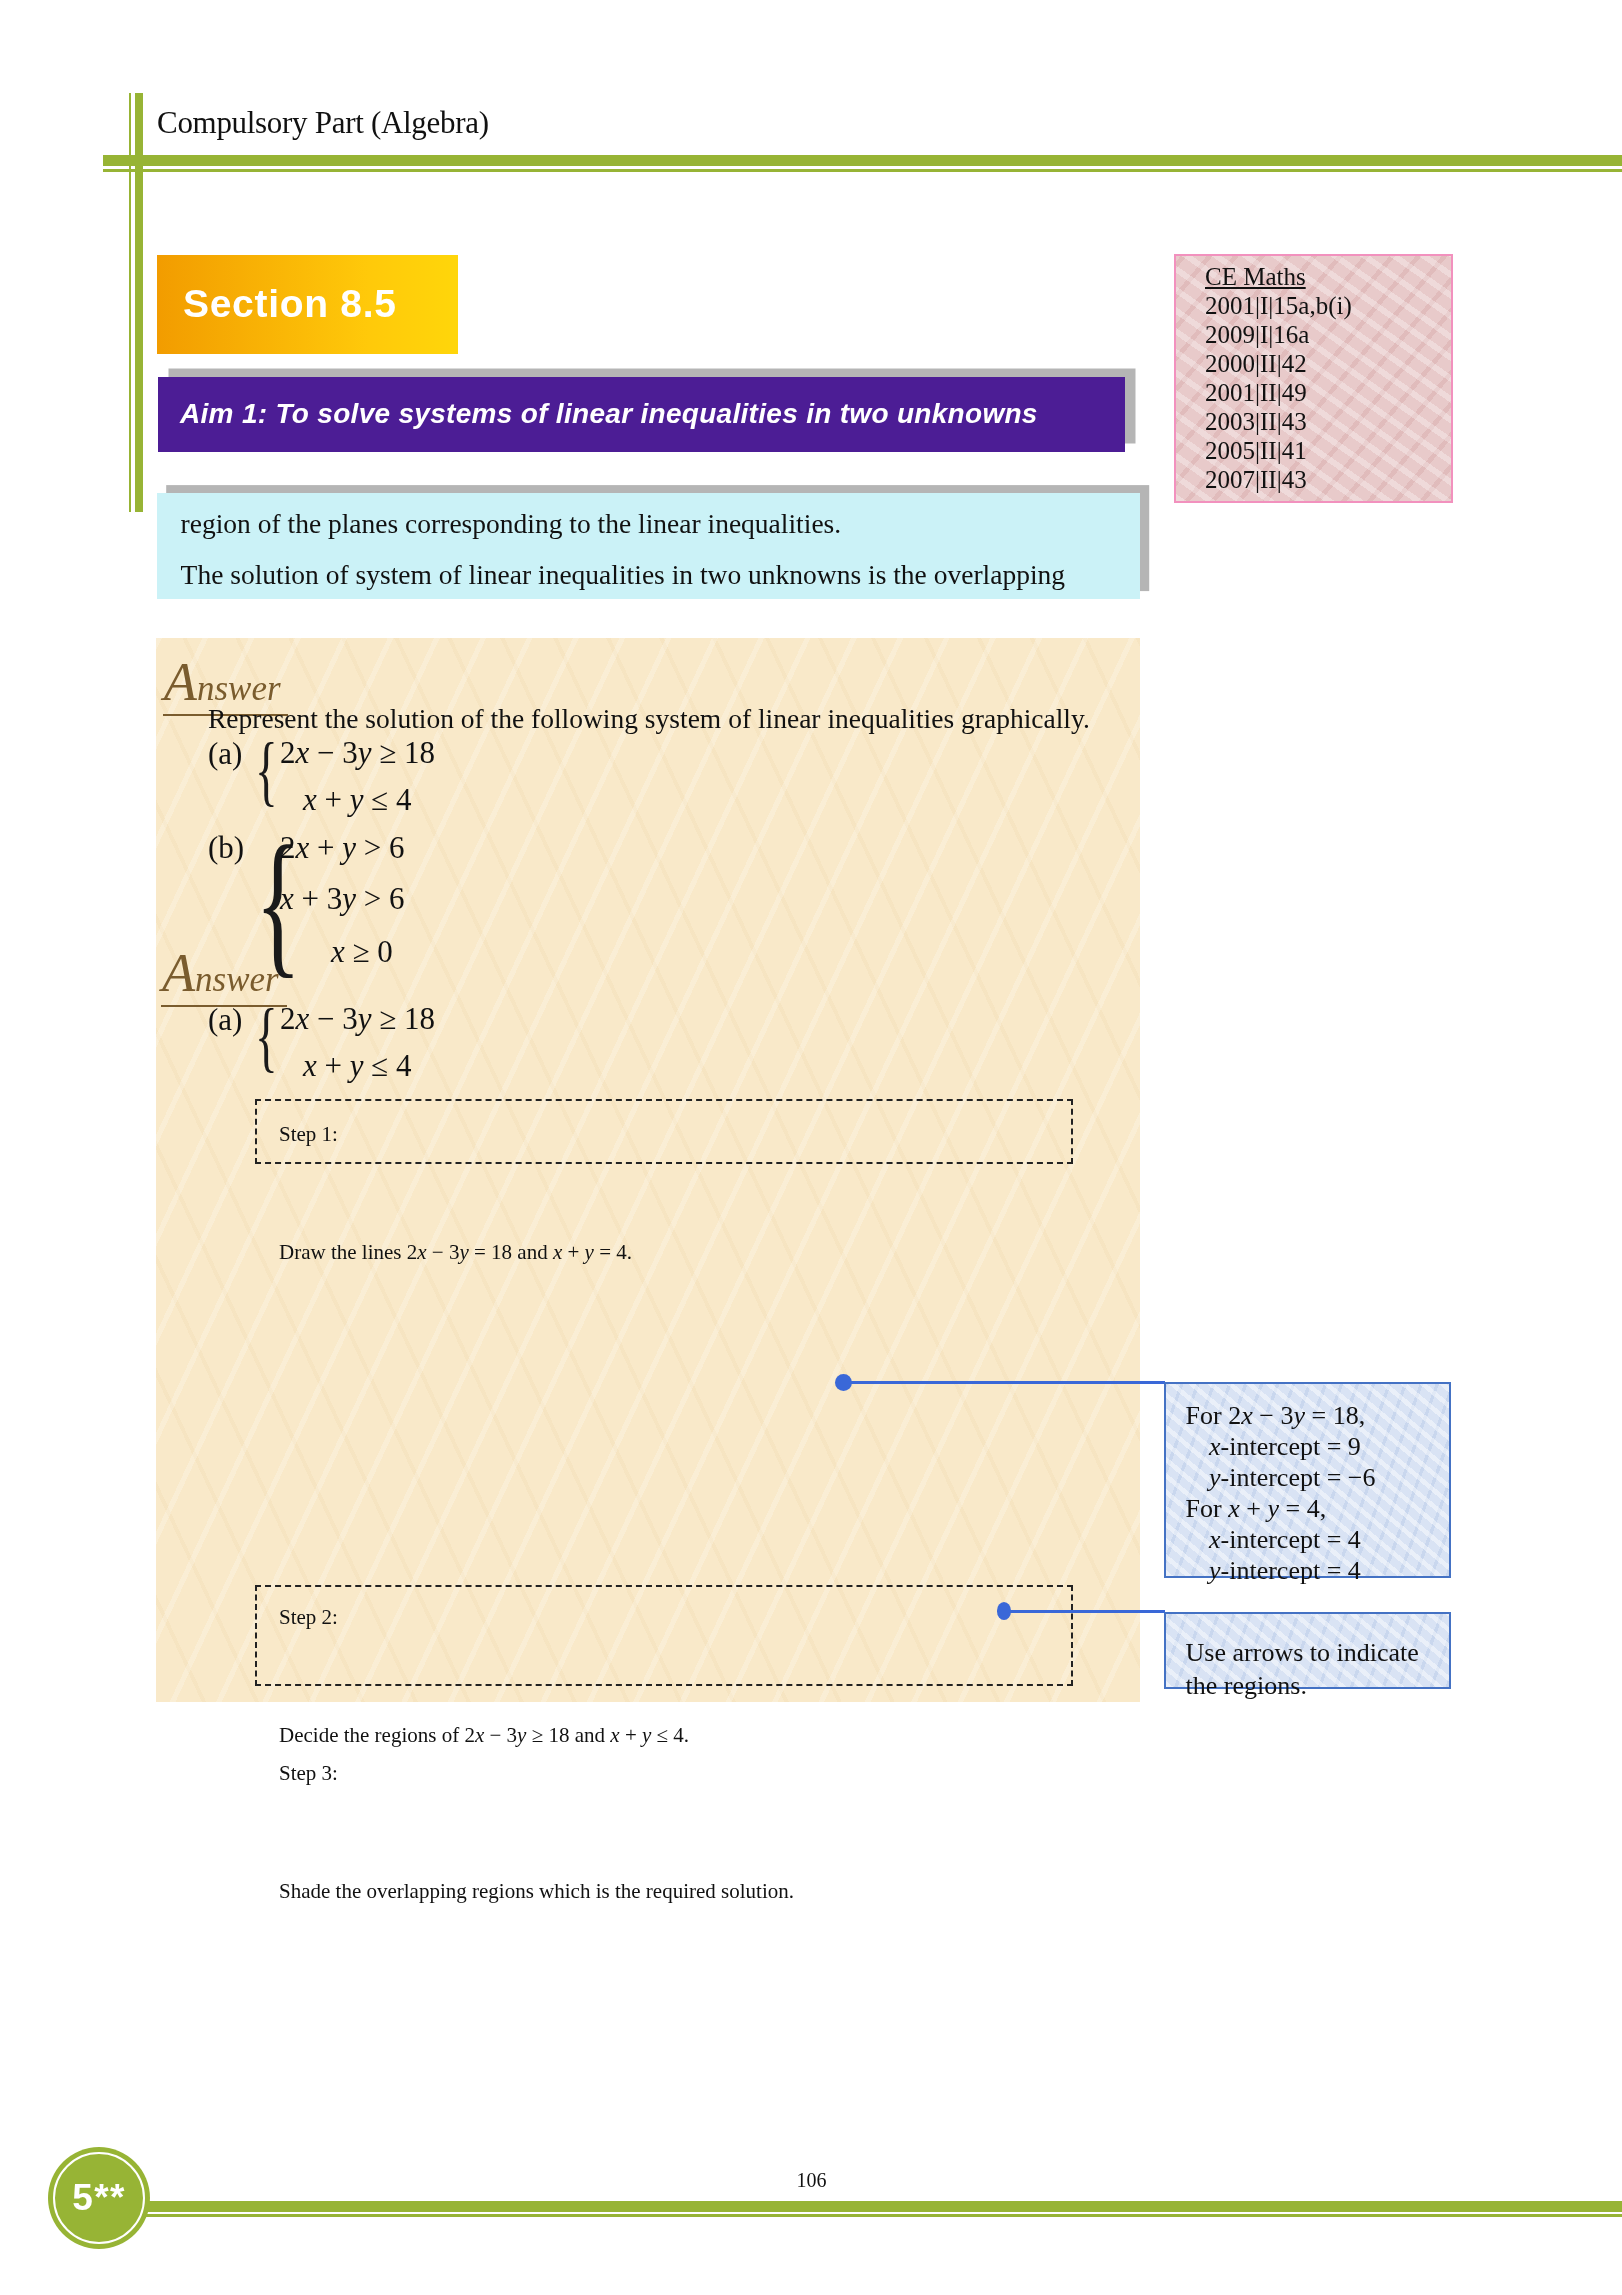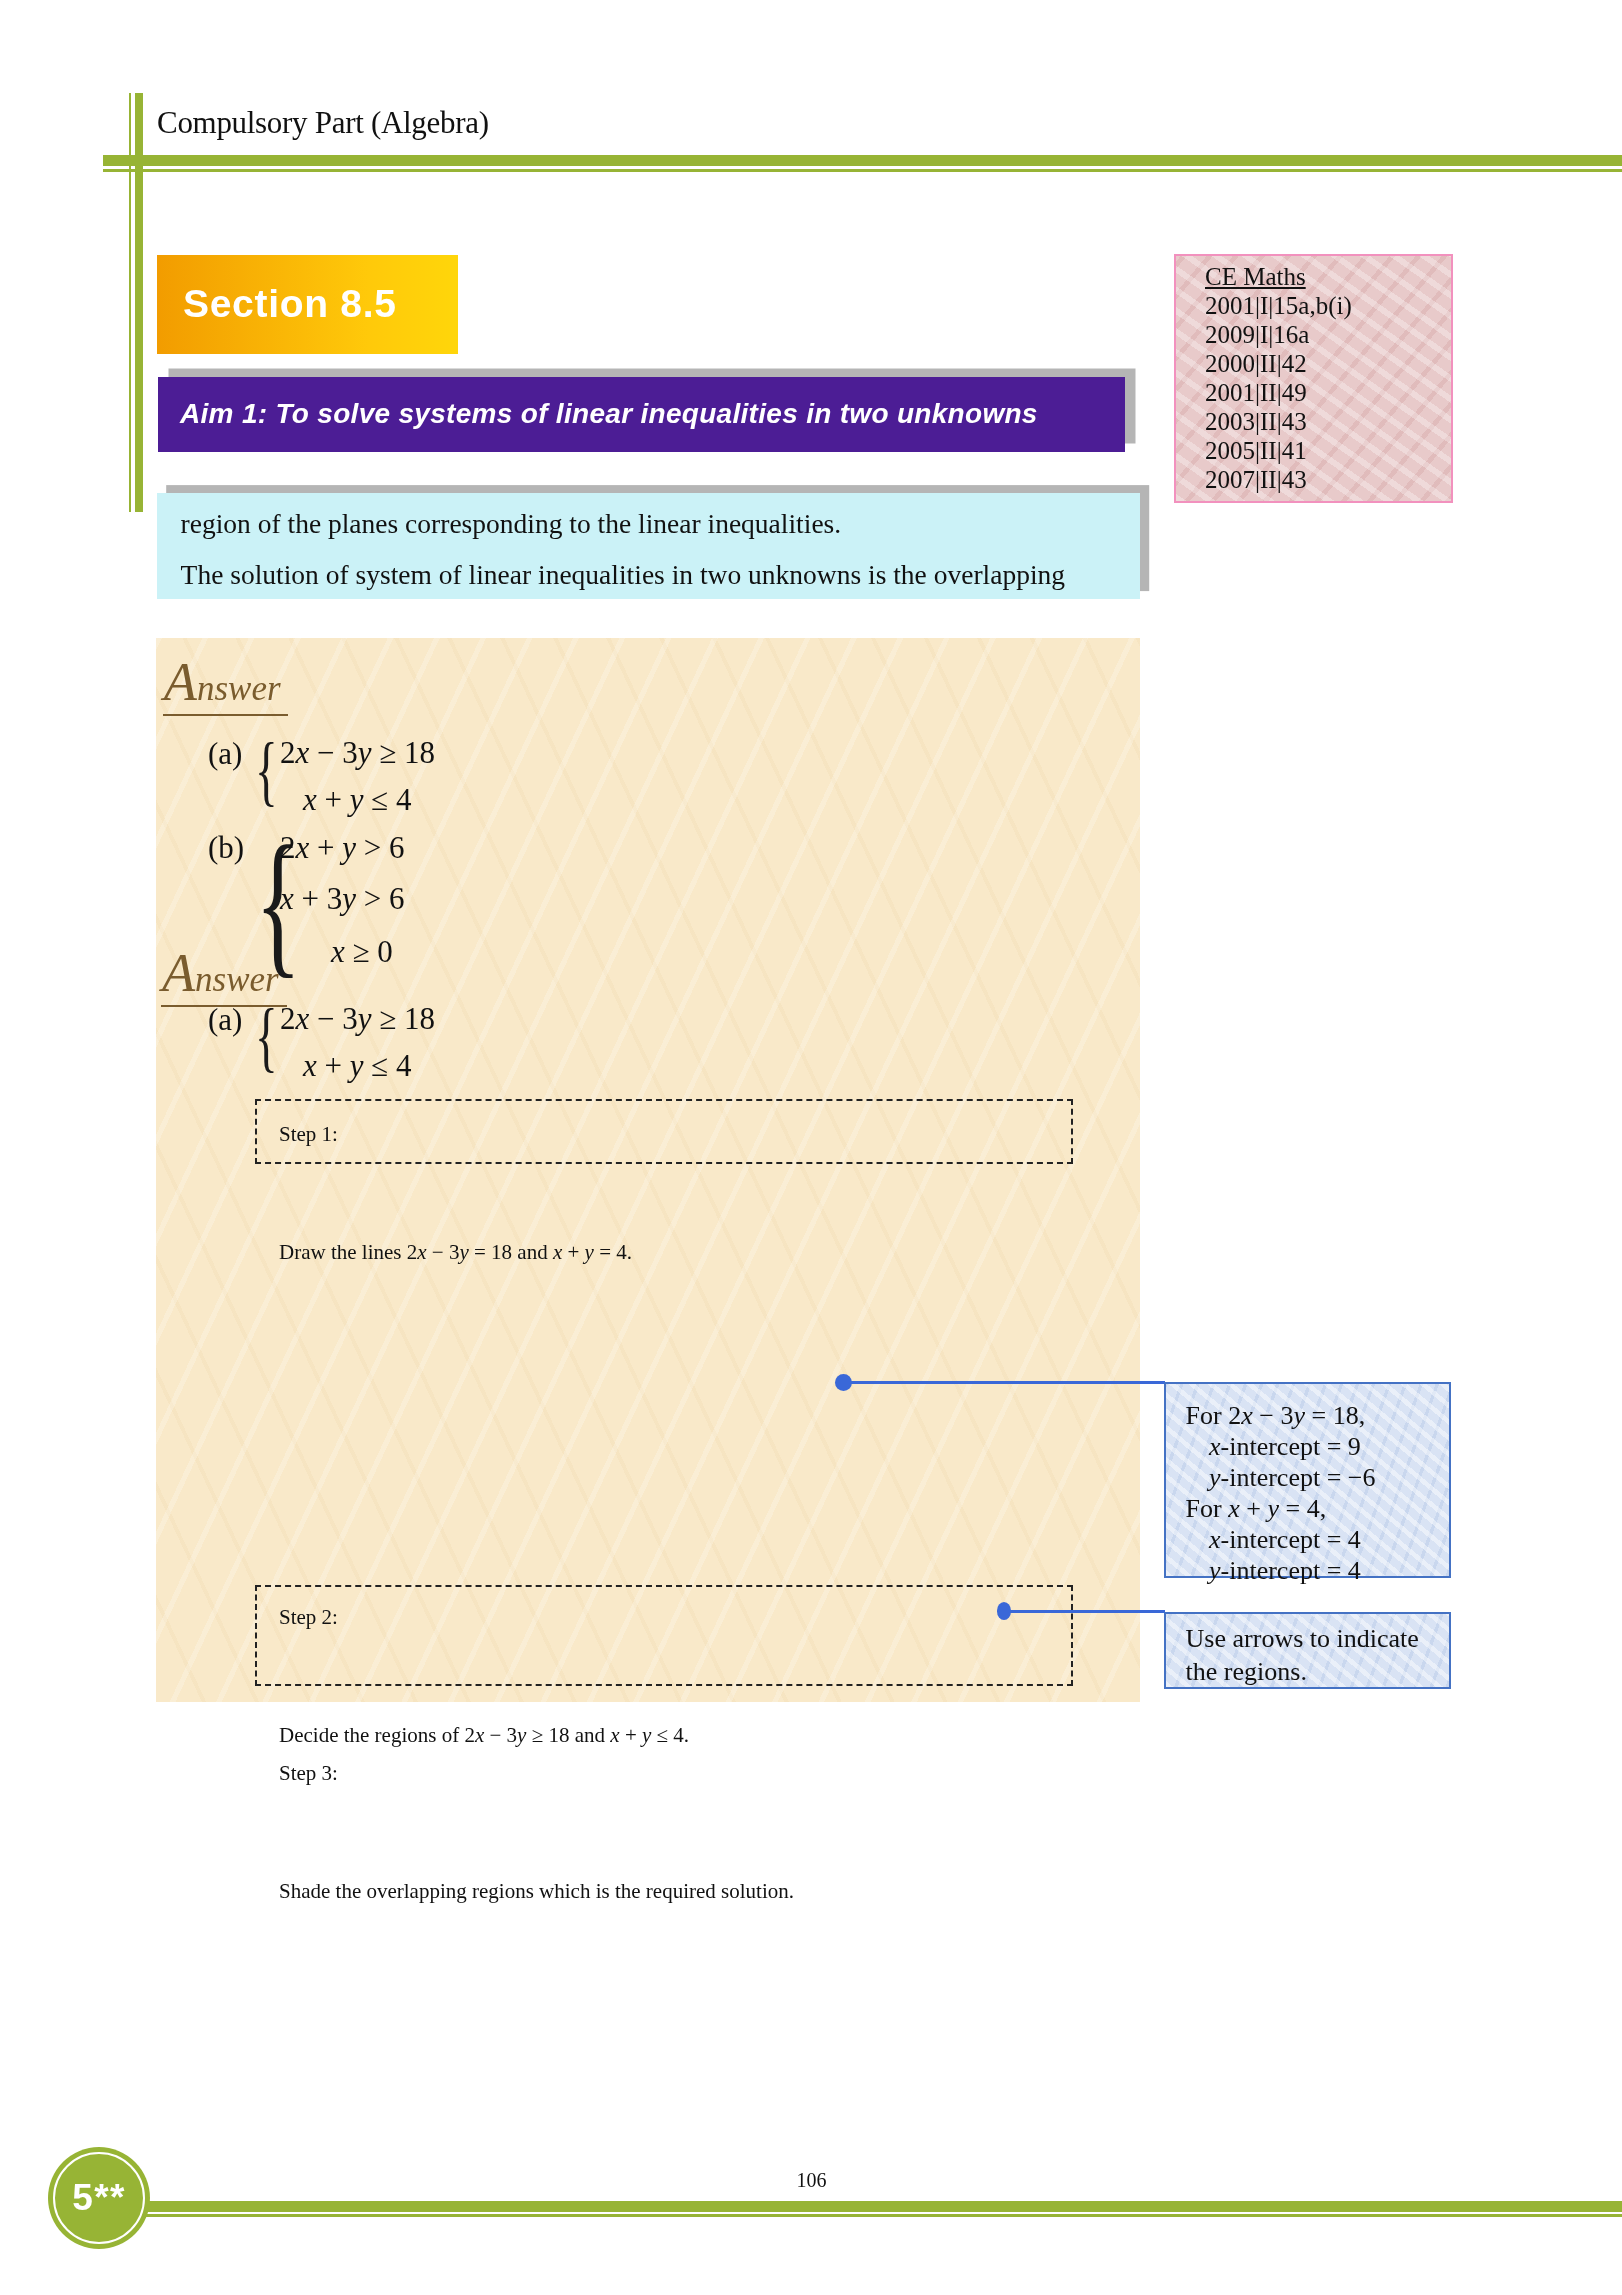--- a/index.html
+++ b/index.html
@@ -109,20 +109,21 @@
     <div class="ref">2001|II|49</div>
     <div class="ref">2003|II|43</div>
     <div class="ref">2005|II|41</div>
     <div class="ref">2007|II|43</div>
   </div>
 
   <div class="abs cream-box">
 
     <div class="abs script-head" style="left:6.5px;top:13px;">Answer</div>
 
+    <div class="abs mline" style="left:52px;top:65px;font-size:27.5px;">Represent the solution of the following system of linear inequalities graphically.</div>
 
     <div class="abs mline math" style="left:52px;top:98px;">(a)</div>
     <div class="abs brace" style="left:99px;top:93px;">{</div>
     <div class="abs mline math" style="left:124px;top:97px;">2<i>x</i> − 3<i>y</i> ≥ 18</div>
     <div class="abs mline math" style="left:147px;top:144px;"><i>x</i> + <i>y</i> ≤ 4</div>
 
     <div class="abs mline math" style="left:52px;top:192px;">(b)</div>
     <div class="abs brace b3" style="left:99px;top:184px;">{</div>
     <div class="abs mline math" style="left:124px;top:192px;">2<i>x</i> + <i>y</i> &gt; 6</div>
     <div class="abs mline math" style="left:124px;top:243px;"><i>x</i> + 3<i>y</i> &gt; 6</div>
@@ -165,21 +166,21 @@
 
   <div class="abs blue-box" style="left:1164px;top:1382px;width:287px;height:196px;padding-top:15.7px;">
     <div class="ln math">For 2<i>x</i> − 3<i>y</i> = 18,</div>
     <div class="ln ind math"><i>x</i>-intercept = 9</div>
     <div class="ln ind math"><i>y</i>-intercept = −6</div>
     <div class="ln math">For <i>x</i> + <i>y</i> = 4,</div>
     <div class="ln ind math"><i>x</i>-intercept = 4</div>
     <div class="ln ind math"><i>y</i>-intercept = 4</div>
   </div>
 
-  <div class="abs blue-box" style="left:1164px;top:1612px;width:287px;height:77px;padding-top:8px;">
+  <div class="abs blue-box" style="left:1164px;top:1612px;width:287px;height:77px;padding-top:22px;">
     <div class="ln" style="line-height:33px;">Use arrows to indicate</div>
     <div class="ln" style="line-height:33px;">the regions.</div>
   </div>
 
   <div class="abs green" style="left:98px;top:2201px;width:1524px;height:11px;"></div>
   <div class="abs green" style="left:98px;top:2214px;width:1524px;height:3.3px;"></div>
   <div class="abs page-num">106</div>
   <div class="abs badge sans">
     <div class="ring"></div>
     <div class="txt">5**</div>

